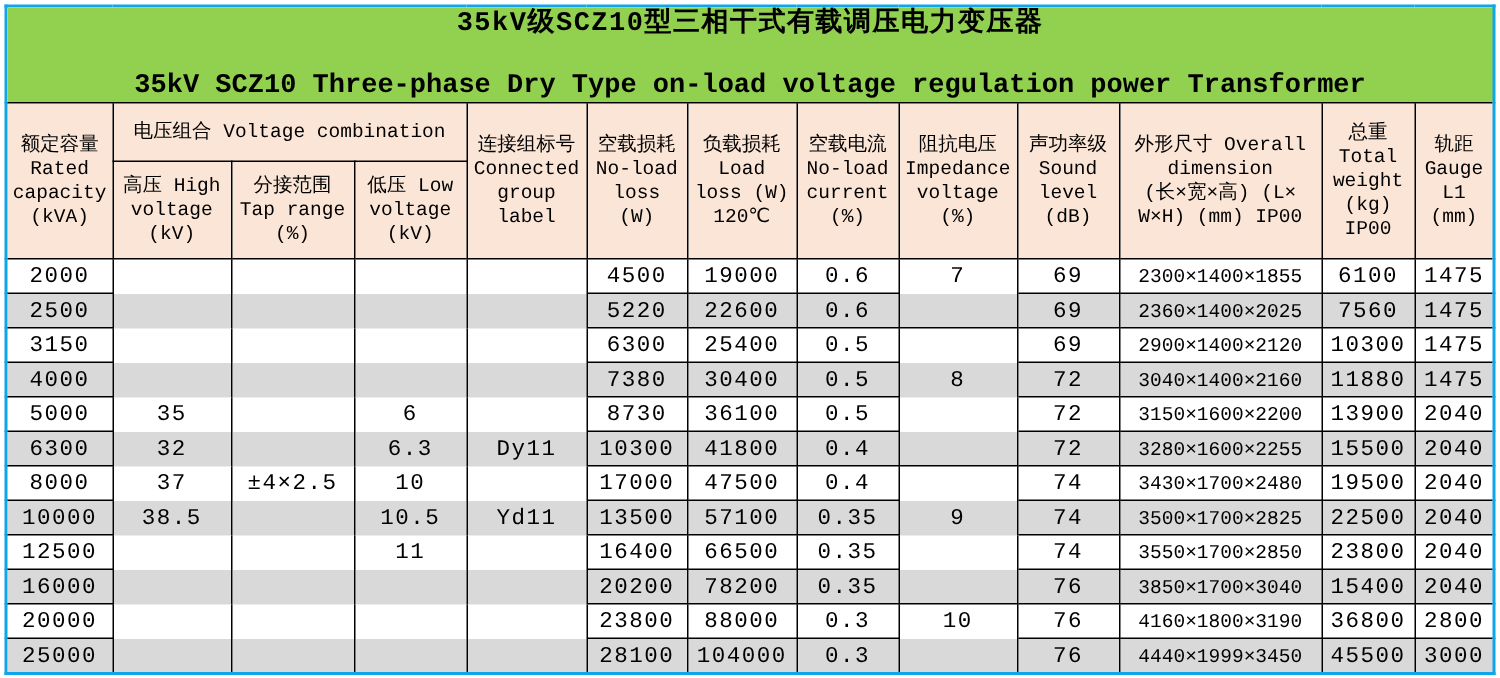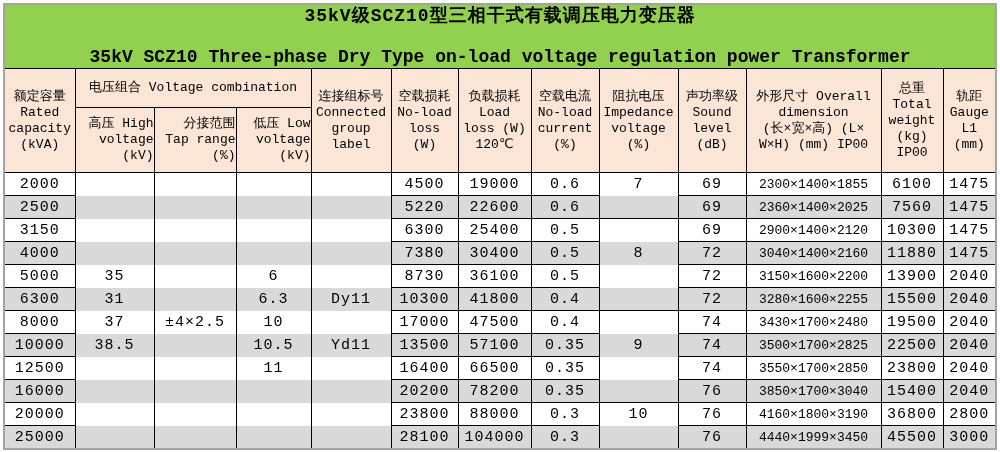--- a/index.html
+++ b/index.html
@@ -13,21 +13,21 @@
     height: 452px;
     box-sizing: border-box;
     padding: 3px 3px 0 3px;
     background: #ffffff;
   }
   table.spec {
     border-collapse: collapse;
     table-layout: fixed;
     width: 992px;
     height: 436px;
-    border: 2px solid #a3a3a3;
+    border: 2px solid #0ea5e9;
   }
   td {
     padding: 0;
     margin: 0;
     text-align: center;
     vertical-align: middle;
     color: #000000;
     overflow: hidden;
   }
   
@@ -51,21 +51,21 @@
   }
   
   td.hdr {
     background: #FBE5D6;
     border: 1px solid #000000;
     font-size: 13px;
     line-height: 16px;
     white-space: pre-line;
   }
   tr.hdr-row1 td { height: 38px; }
-  tr.hdr-row2 td { height: 64px; text-align: right; }
+  tr.hdr-row2 td { height: 64px; }
   
   tbody td {
     border-left: 1px solid #000000;
     border-right: 1px solid #000000;
     border-bottom: 1px solid #000000;
     font-size: 15px;
     letter-spacing: 1px;
     height: 22px;
     white-space: nowrap;
   }
@@ -228,21 +228,21 @@
           <td>36100</td>
           <td>0.5</td>
           <td class="nb"></td>
           <td>72</td>
           <td class="dim">3150×1600×2200</td>
           <td>13900</td>
           <td>2040</td>
         </tr>
         <tr class="gray">
           <td>6300</td>
-          <td class="nb">31</td>
+          <td class="nb">32</td>
           <td class="nb"></td>
           <td class="nb">6.3</td>
           <td class="nb">Dy11</td>
           <td>10300</td>
           <td>41800</td>
           <td>0.4</td>
           <td></td>
           <td>72</td>
           <td class="dim">3280×1600×2255</td>
           <td>15500</td>

